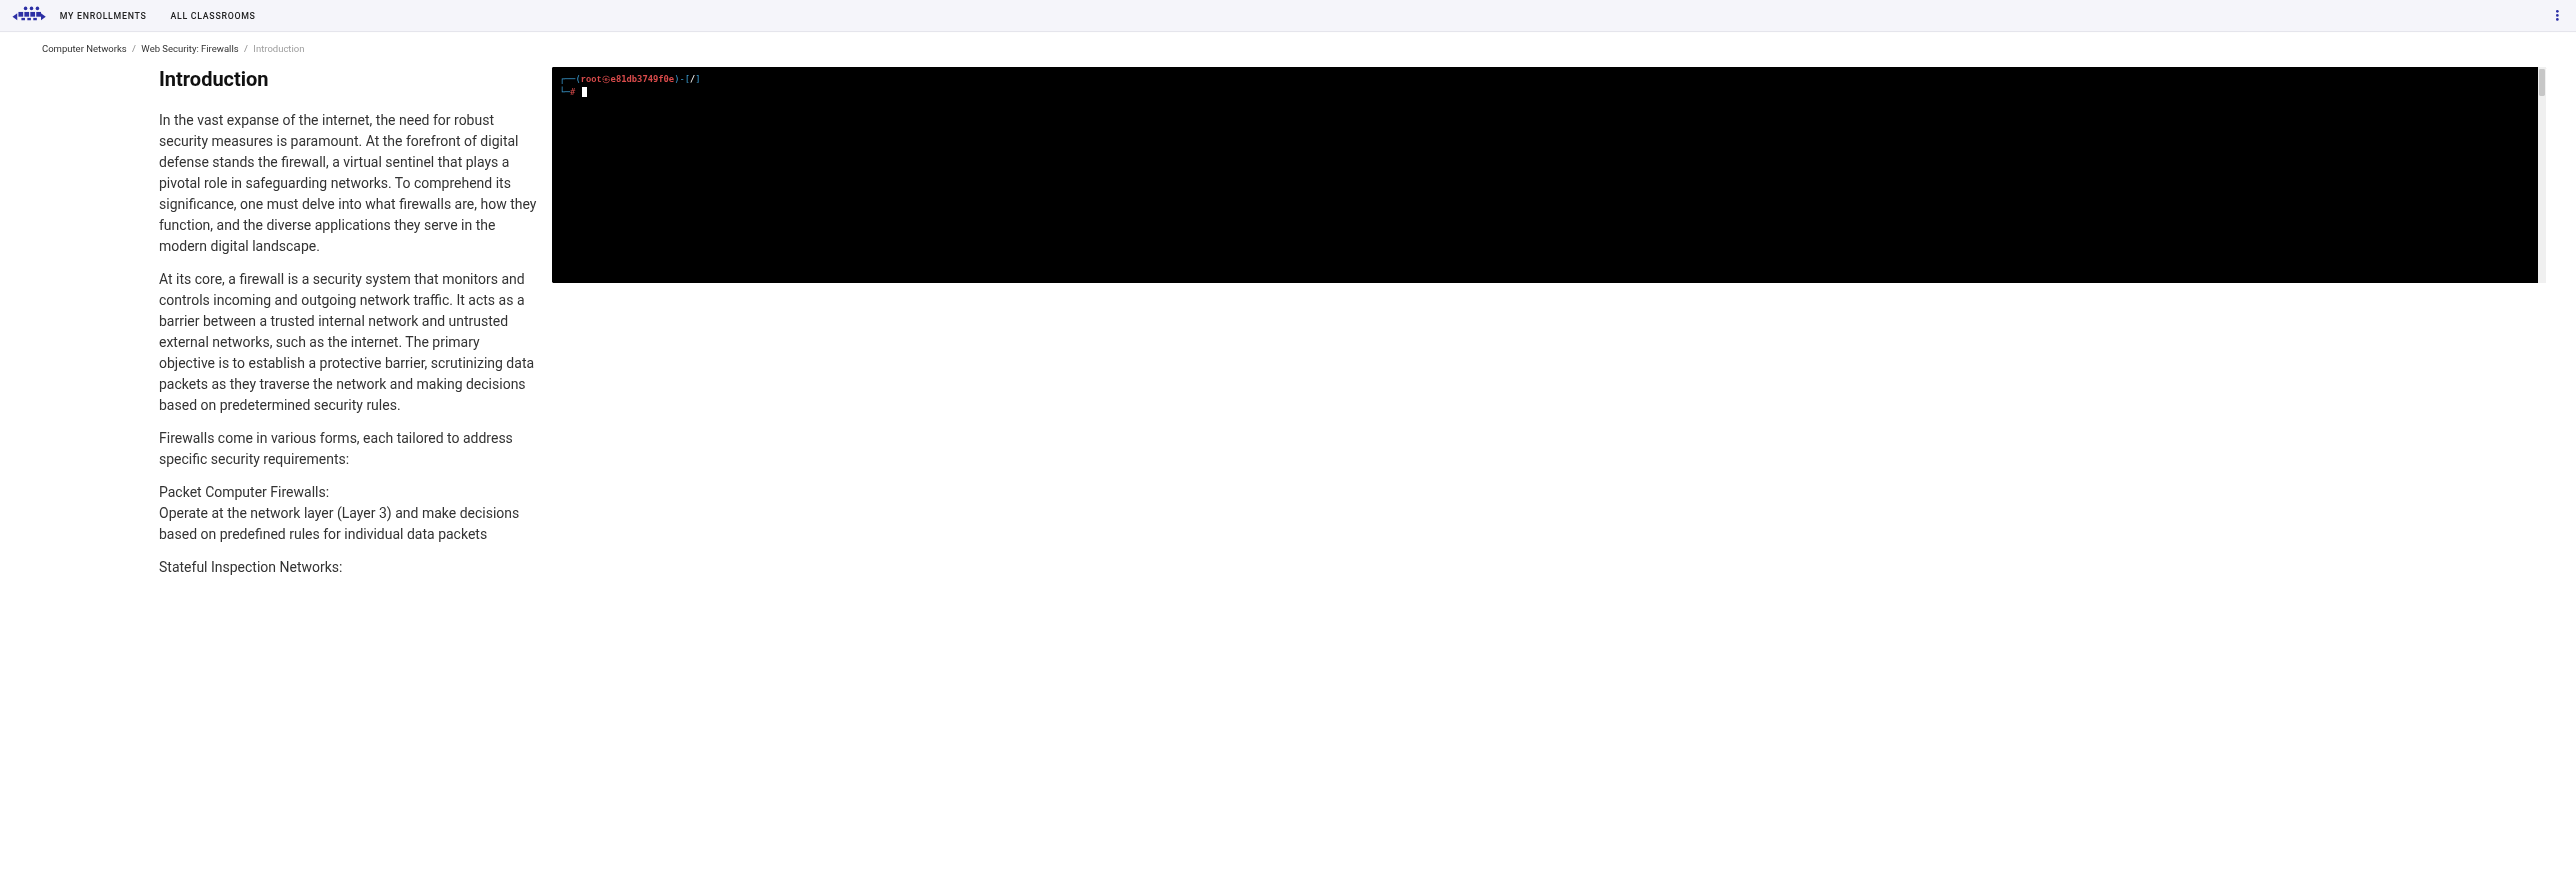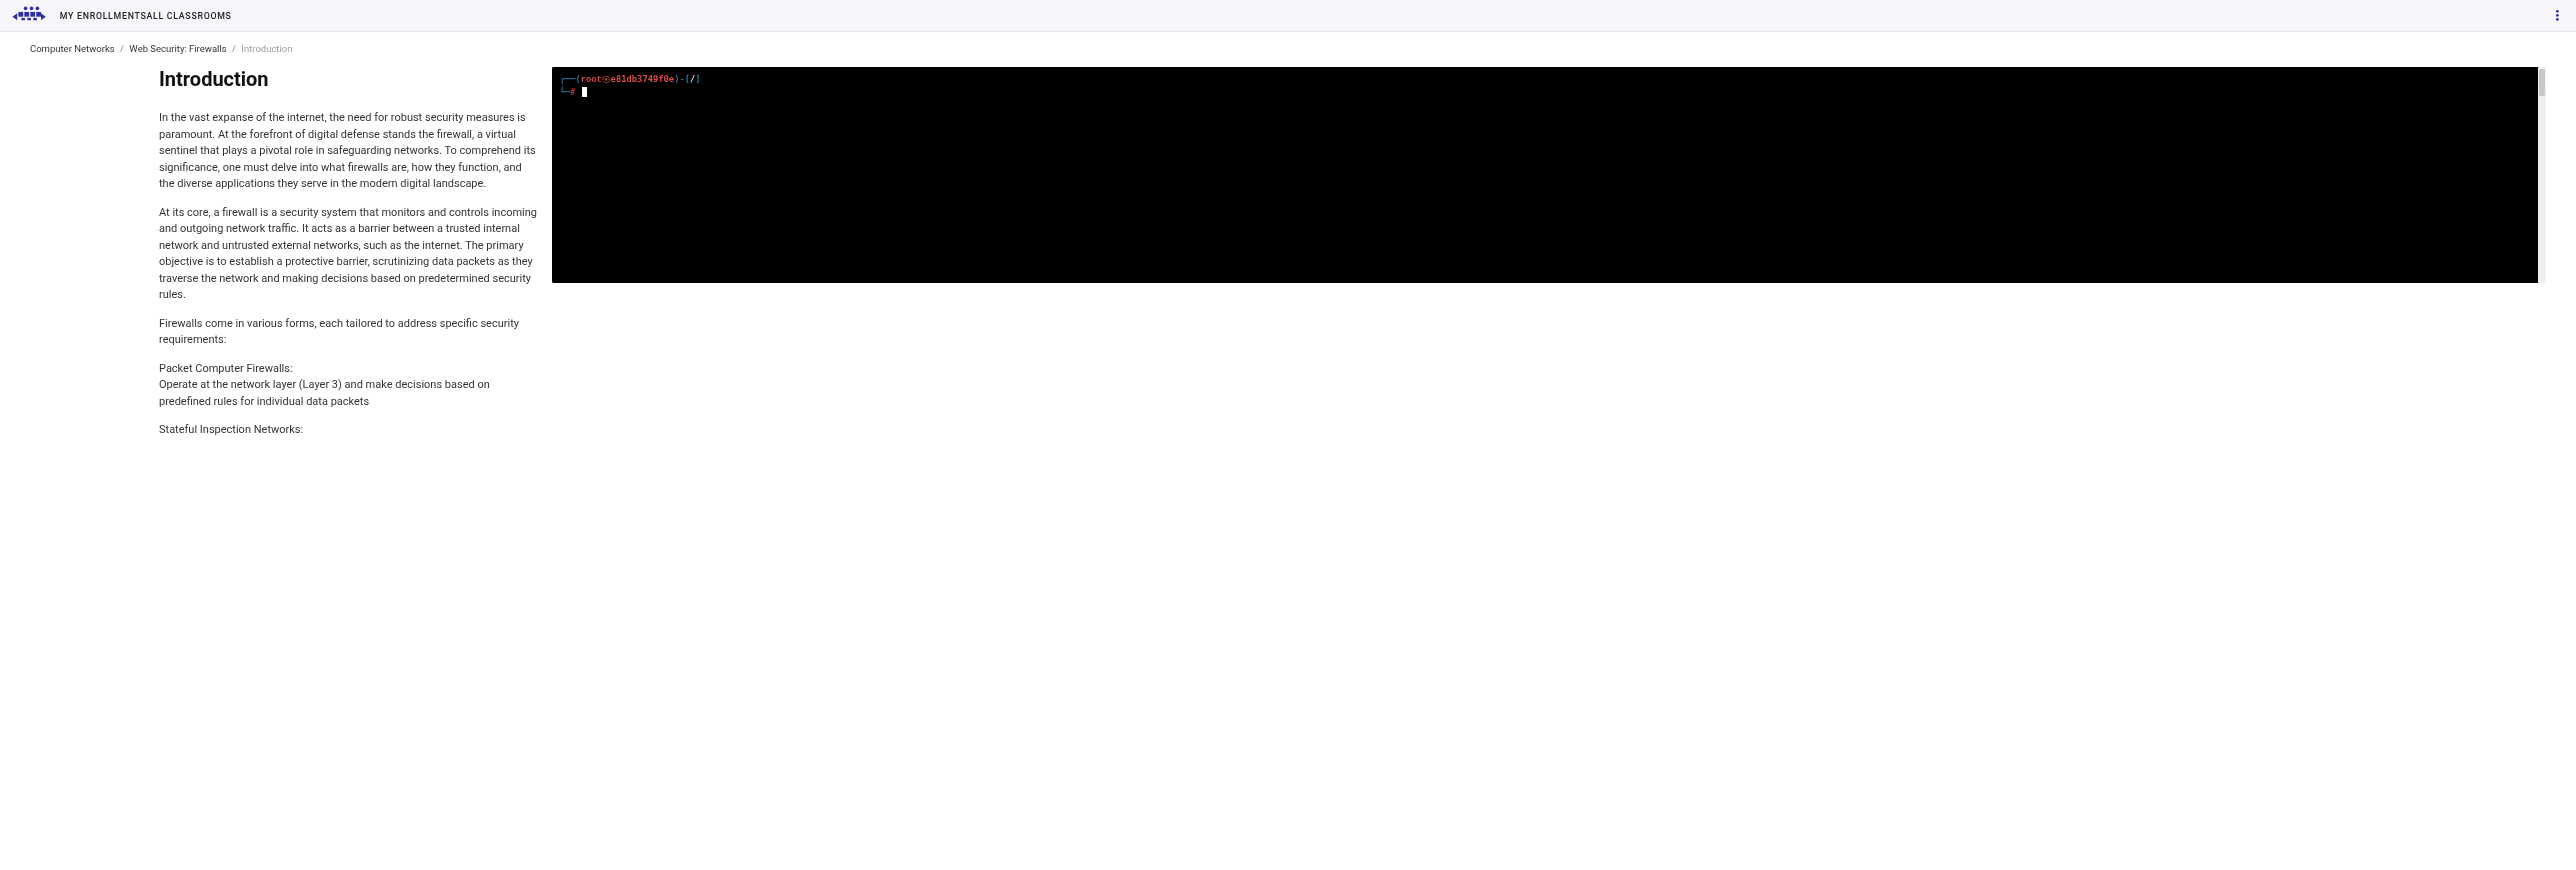--- a/index.html
+++ b/index.html
@@ -24,21 +24,21 @@
   .logo {
     width: 41px;
     height: 19px;
     margin-right: 8px;
     display: flex;
     align-items: center;
     justify-content: center;
   }
   .nav-links {
     display: flex;
-    gap: 0;
+    gap: 24px;
   }
   .nav-link {
     font-size: 8.8px;
     letter-spacing: 0.08em;
     font-weight: 500;
     color: #222;
     text-transform: uppercase;
     cursor: pointer;
   }
   .kebab {
@@ -55,20 +55,21 @@
   }
 
   
   .breadcrumb {
     padding: 10.8px 0 0 30px;
     font-size: 9.5px;
     color: #333;
     display: flex;
     align-items: center;
     gap: 5.4px;
+    margin-left: 12px;
   }
   .breadcrumb a { color: #333; text-decoration: none; cursor: pointer; }
   .breadcrumb .sep { color: #888; }
   .breadcrumb .current { color: #9e9e9e; }
 
   
   .content-wrap {
     display: flex;
     padding: 13.5px 30px 27px 159px;
     gap: 13.5px;
@@ -78,21 +79,21 @@
     flex: 0 0 379px;
     max-width: 379px;
   }
   .lesson h1 {
     font-size: 20px;
     font-weight: 700;
     margin-bottom: 19px;
     color: #111;
   }
   .lesson p {
-    font-size: 11px;
+    font-size: 14px;
     line-height: 1.5;
     color: #333;
     margin-bottom: 12px;
   }
   .lesson .subhead {
     margin-bottom: 0;
   }
   .lesson .subbody {
     margin-bottom: 12px;
   }

